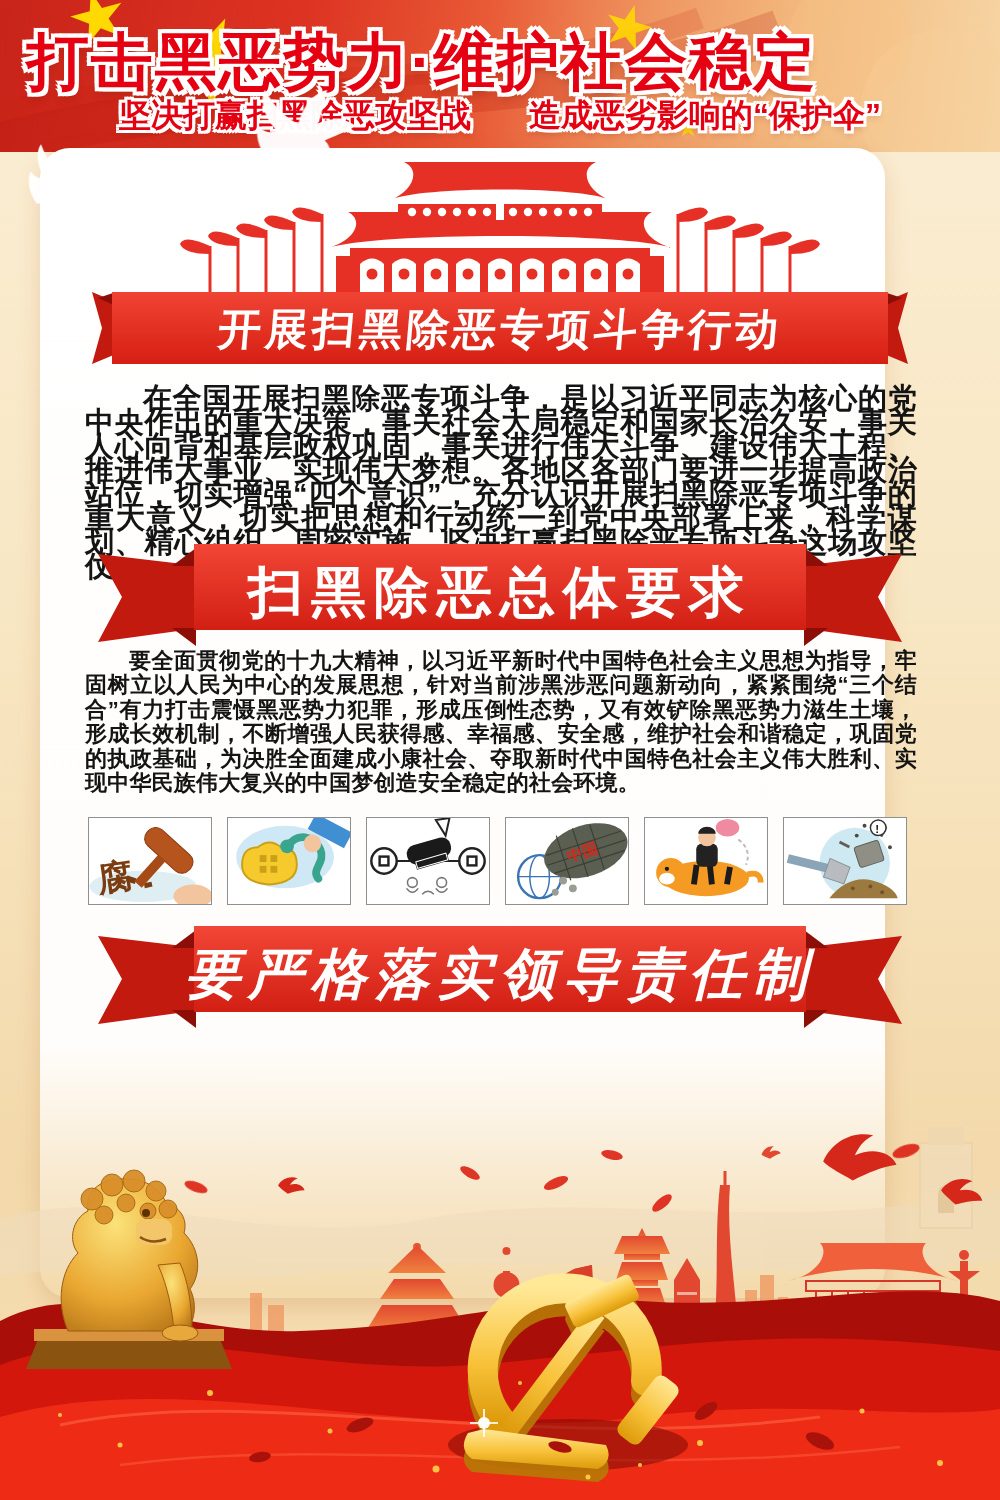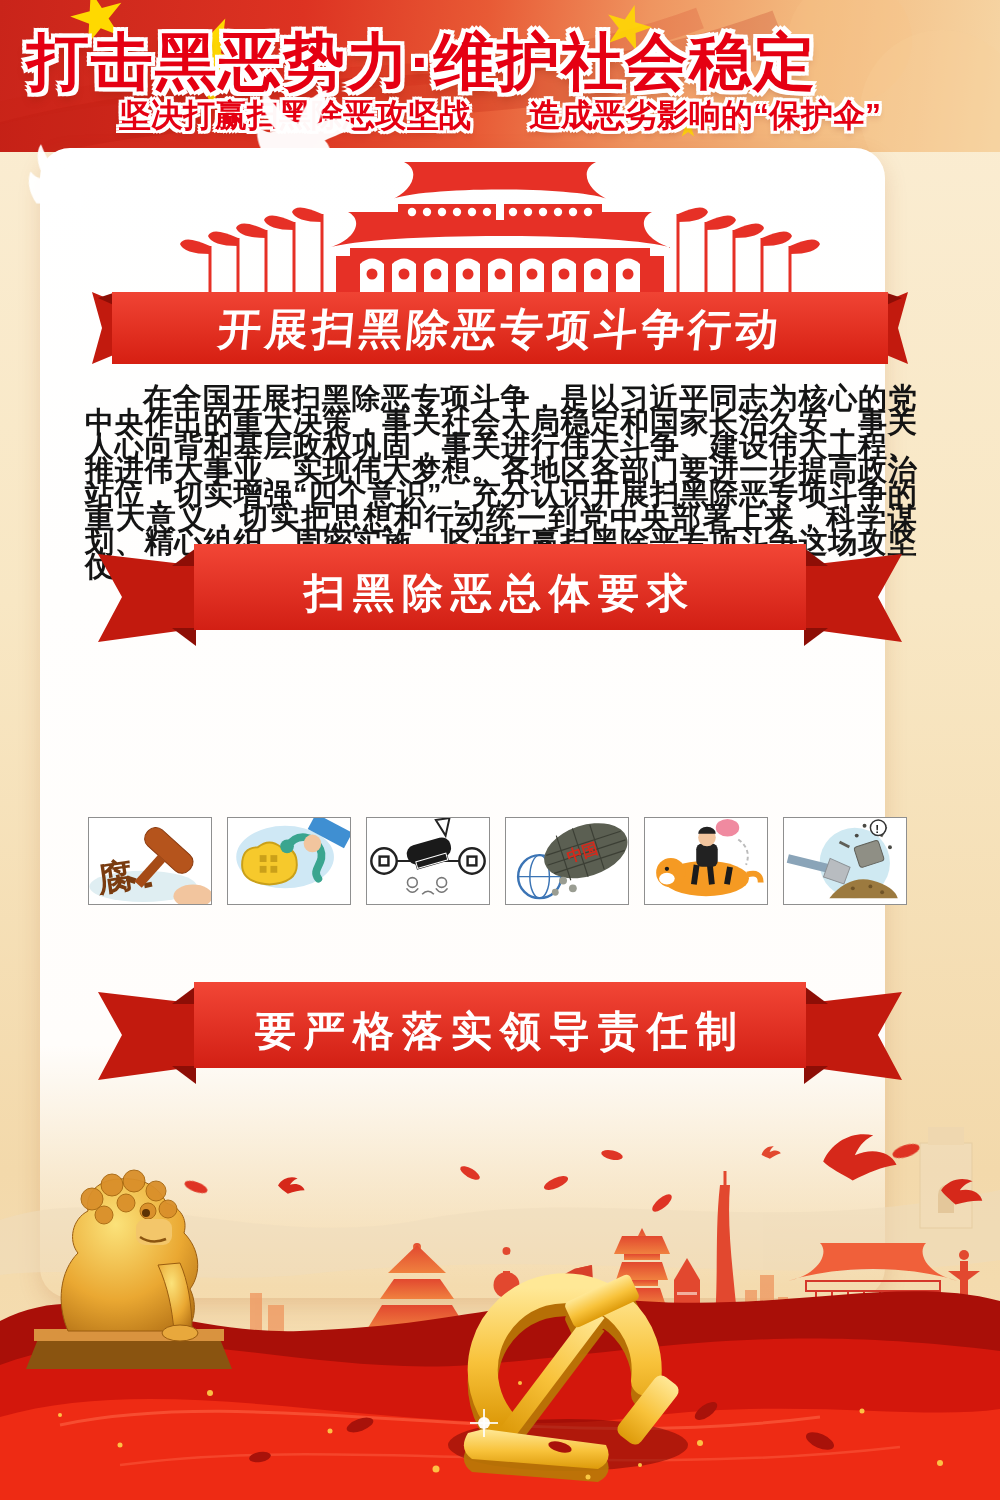--- a/index.html
+++ b/index.html
@@ -26,22 +26,22 @@
   .para2{left:85px;top:649px;width:832px;font-size:22px;line-height:24.4px;letter-spacing:.2px;}
   .para3{left:92px;top:1030px;width:820px;font-size:22px;line-height:25.8px;letter-spacing:.2px;}
   
   .ribbon{position:absolute;left:90px;width:820px;}
   .ribbon svg{position:absolute;left:0;top:0;}
   .ribbon .rtext{position:absolute;left:0;top:0;width:100%;height:100%;display:flex;align-items:center;justify-content:center;
     color:#fff;font-weight:900;}
   .ribbon-main{top:290px;height:80px;}
   .ribbon-main .rtext{font-size:43px;letter-spacing:4px;transform:skewX(-5deg);padding-bottom:4px;}
   .ribbon-h2{top:538px;height:110px;}
-  .ribbon-h3{top:976px;height:110px;}
-  .ribbon-h2 .rtext,.ribbon-h3 .rtext{font-size:41px;letter-spacing:8px;padding-bottom:14px;}
+  .ribbon-h3{top:920px;height:110px;font-style:italic;}
+  .ribbon-h2 .rtext,.ribbon-h3 .rtext{font-size:55px;letter-spacing:8px;padding-bottom:14px;}
   
   .cartoons{position:absolute;left:88px;top:817px;width:824px;height:90px;display:flex;gap:15px;}
   .cartoon{width:124px;height:88px;background:#fff;border:1px solid #8f8f8f;box-sizing:border-box;overflow:hidden;}
   
   .tiananmen{position:absolute;left:150px;top:156px;}
   .doves{position:absolute;left:0;top:62px;z-index:6;pointer-events:none;}
   .bottom-art{position:absolute;left:0;top:1125px;z-index:4;}
   .header-art{position:absolute;left:0;top:0;}
 </style>
 </head>
@@ -182,20 +182,21 @@
       <polygon points="812,16 710,28 710,90 812,104 788,59" fill="#c21a0e"></polygon>
       <polygon points="106,28 106,10 82,28" fill="#8d0e06"></polygon>
       <polygon points="106,90 106,108 82,90" fill="#8d0e06"></polygon>
       <polygon points="714,28 714,10 738,28" fill="#8d0e06"></polygon>
       <polygon points="714,90 714,108 738,90" fill="#8d0e06"></polygon>
       <rect x="104" y="6" width="612" height="86" fill="url(#rg2)"></rect>
     </svg>
     <div class="rtext">扫黑除恶总体要求</div>
   </div>
 
+  <div class="para para2">要全面贯彻党的十九大精神，以习近平新时代中国特色社会主义思想为指导，牢固树立以人民为中心的发展思想，针对当前涉黑涉恶问题新动向，紧紧围绕“三个结合”有力打击震慑黑恶势力犯罪，形成压倒性态势，又有效铲除黑恶势力滋生土壤，形成长效机制，不断增强人民获得感、幸福感、安全感，维护社会和谐稳定，巩固党的执政基础，为决胜全面建成小康社会、夺取新时代中国特色社会主义伟大胜利、实现中华民族伟大复兴的中国梦创造安全稳定的社会环境。</div>
 
   <div class="cartoons">
     <div class="cartoon">
       <svg width="122" height="86" viewBox="0 0 124 88">
         <ellipse cx="55" cy="70" rx="55" ry="16" fill="#dfeef2"></ellipse>
         <text x="8" y="74" font-size="36" font-weight="bold" fill="#7a3c10" transform="rotate(-8 20 60)">腐</text>
         <rect x="38" y="60" width="10" height="6" fill="#7a3c10" transform="rotate(18 42 62)"></rect>
         <rect x="56" y="66" width="8" height="5" fill="#7a3c10" transform="rotate(-12 60 68)"></rect>
         <g transform="rotate(42 80 36)">
           <rect x="50" y="22" width="58" height="22" rx="10" fill="#b5541c" stroke="#8a3a0f"></rect>

